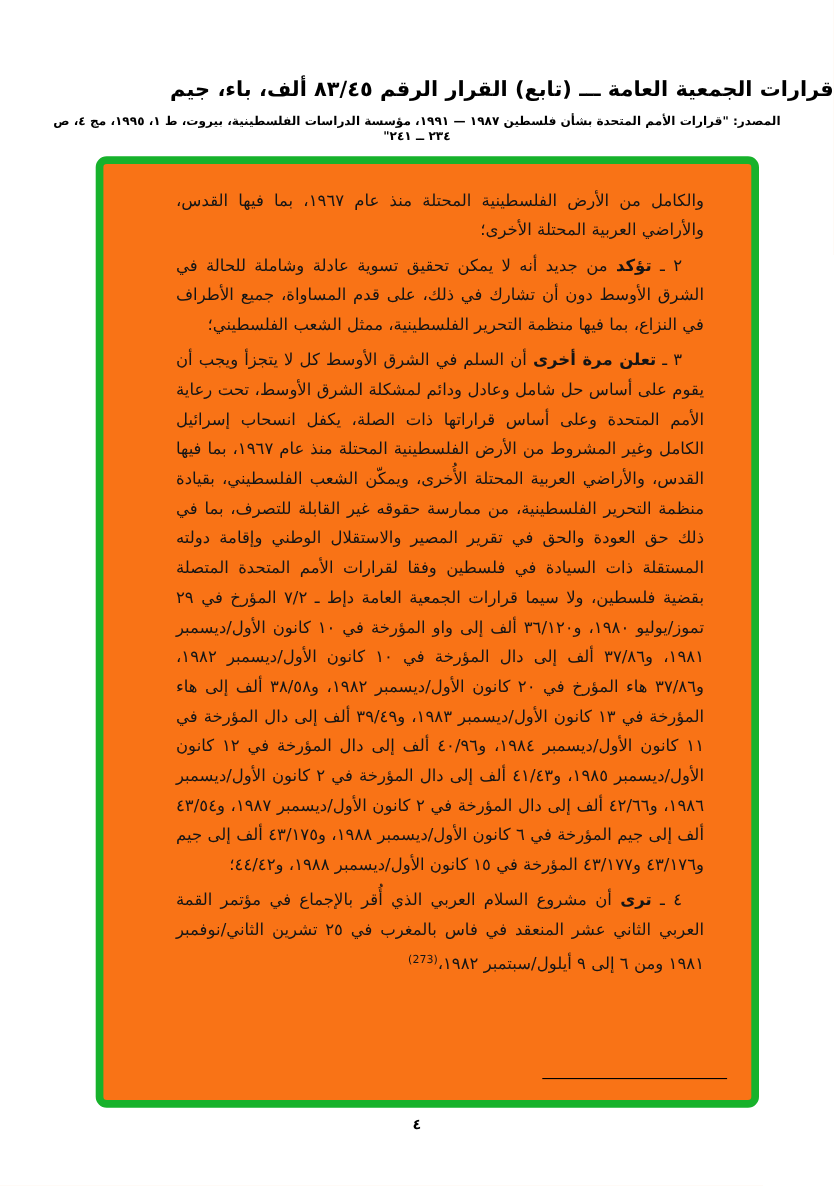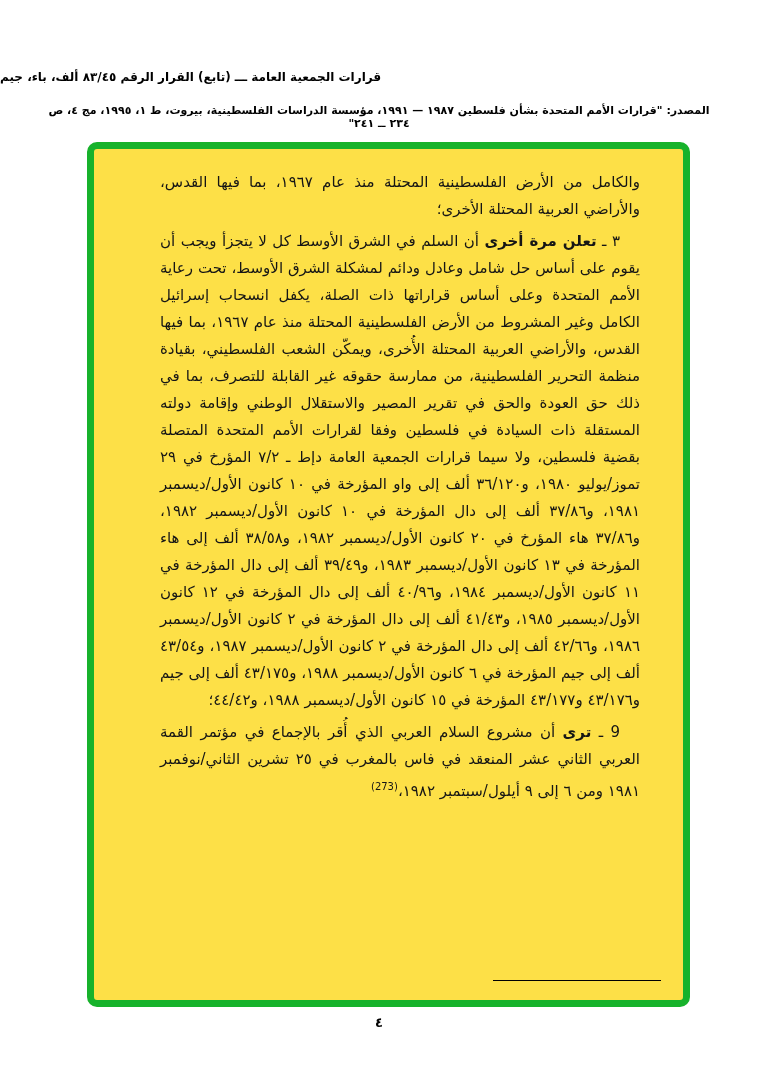--- a/index.html
+++ b/index.html
@@ -13,23 +13,23 @@
     position: relative;
     overflow: hidden;
     font-family: "DejaVu Sans", sans-serif;
     color: #111111;
   }
   .header-title {
     position: absolute;
     top: 70px;
     left: 0;
     width: 758px;
-    text-align: left;
+    text-align: right;
     direction: rtl;
-    font-size: 12px;
+    font-size: 19px;
     font-weight: bold;
     color: #000000;
     letter-spacing: 0;
   }
   .source-line {
     position: absolute;
     top: 104px;
     left: 48px;
     width: 662px;
     text-align: center;
@@ -40,21 +40,21 @@
   }
   .resolution-box {
     position: absolute;
     left: 87px;
     top: 142px;
     width: 603px;
     height: 865px;
     box-sizing: border-box;
     border: 7px solid #17b22b;
     border-radius: 10px;
-    background: #fde047;
+    background: #f97316;
     overflow: hidden;
   }
   .body-text {
     position: absolute;
     top: 0;
     right: 0;
     left: 0;
     padding: 20px 43px 0 66px;
     direction: rtl;
     text-align: justify;
@@ -109,24 +109,25 @@
 <div class="header-title">قرارات الجمعية العامة ـــ (تابع) القرار الرقم ٨٣/٤٥ ألف، باء، جيم</div>
 
 <div class="source-line">المصدر: "قرارات الأمم المتحدة بشأن فلسطين ١٩٨٧ — ١٩٩١، مؤسسة الدراسات الفلسطينية، بيروت، ط ١، ١٩٩٥، مج ٤، ص ٢٣٤ ــ ٢٤١"</div>
 
 <div class="resolution-box">
 
   <div class="body-text">
 
     <p><span>والكامل من الأرض الفلسطينية المحتلة منذ عام ١٩٦٧، بما فيها القدس، والأراضي العربية المحتلة الأخرى؛</span></p>
 
+    <p class="indented"><span>٢ ـ </span><span class="para-bold">تؤكد</span><span> من جديد أنه لا يمكن تحقيق تسوية عادلة وشاملة للحالة في الشرق الأوسط دون أن تشارك في ذلك، على قدم المساواة، جميع الأطراف في النزاع، بما فيها منظمة التحرير الفلسطينية، ممثل الشعب الفلسطيني؛</span></p>
 
     <p class="indented"><span>٣ ـ </span><span class="para-bold">تعلن مرة أخرى</span><span> أن السلم في الشرق الأوسط كل لا يتجزأ ويجب أن يقوم على أساس حل شامل وعادل ودائم لمشكلة الشرق الأوسط، تحت رعاية الأمم المتحدة وعلى أساس قراراتها ذات الصلة، يكفل انسحاب إسرائيل الكامل وغير المشروط من الأرض الفلسطينية المحتلة منذ عام ١٩٦٧، بما فيها القدس، والأراضي العربية المحتلة الأُخرى، ويمكّن الشعب الفلسطيني، بقيادة منظمة التحرير الفلسطينية، من ممارسة حقوقه غير القابلة للتصرف، بما في ذلك حق العودة والحق في تقرير المصير والاستقلال الوطني وإقامة دولته المستقلة ذات السيادة في فلسطين وفقا لقرارات الأمم المتحدة المتصلة بقضية فلسطين، ولا سيما قرارات الجمعية العامة دإط ـ ٧/٢ المؤرخ في ٢٩ تموز/يوليو ١٩٨٠، و٣٦/١٢٠ ألف إلى واو المؤرخة في ١٠ كانون الأول/ديسمبر ١٩٨١، و٣٧/٨٦ ألف إلى دال المؤرخة في ١٠ كانون الأول/ديسمبر ١٩٨٢، و٣٧/٨٦ هاء المؤرخ في ٢٠ كانون الأول/ديسمبر ١٩٨٢، و٣٨/٥٨ ألف إلى هاء المؤرخة في ١٣ كانون الأول/ديسمبر ١٩٨٣، و٣٩/٤٩ ألف إلى دال المؤرخة في ١١ كانون الأول/ديسمبر ١٩٨٤، و٤٠/٩٦ ألف إلى دال المؤرخة في ١٢ كانون الأول/ديسمبر ١٩٨٥، و٤١/٤٣ ألف إلى دال المؤرخة في ٢ كانون الأول/ديسمبر ١٩٨٦، و٤٢/٦٦ ألف إلى دال المؤرخة في ٢ كانون الأول/ديسمبر ١٩٨٧، و٤٣/٥٤ ألف إلى جيم المؤرخة في ٦ كانون الأول/ديسمبر ١٩٨٨، و٤٣/١٧٥ ألف إلى جيم و٤٣/١٧٦ و٤٣/١٧٧ المؤرخة في ١٥ كانون الأول/ديسمبر ١٩٨٨، و٤٤/٤٢؛</span></p>
 
-    <p class="indented"><span>9 ـ </span><span class="para-bold">ترى</span><span> أن مشروع السلام العربي الذي أُقر بالإجماع في مؤتمر القمة العربي الثاني عشر المنعقد في فاس بالمغرب في ٢٥ تشرين الثاني/نوفمبر ١٩٨١ ومن ٦ إلى ٩ أيلول/سبتمبر ١٩٨٢،</span><sup class="footnote-ref">(273)</sup></p>
+    <p class="indented"><span>٤ ـ </span><span class="para-bold">ترى</span><span> أن مشروع السلام العربي الذي أُقر بالإجماع في مؤتمر القمة العربي الثاني عشر المنعقد في فاس بالمغرب في ٢٥ تشرين الثاني/نوفمبر ١٩٨١ ومن ٦ إلى ٩ أيلول/سبتمبر ١٩٨٢،</span><sup class="footnote-ref">(273)</sup></p>
 
   </div>
 
   <div class="footnote-block">
     <div class="footnote-separator"></div>
   </div>
 
 </div>
 
 <div class="page-number">٤</div>

